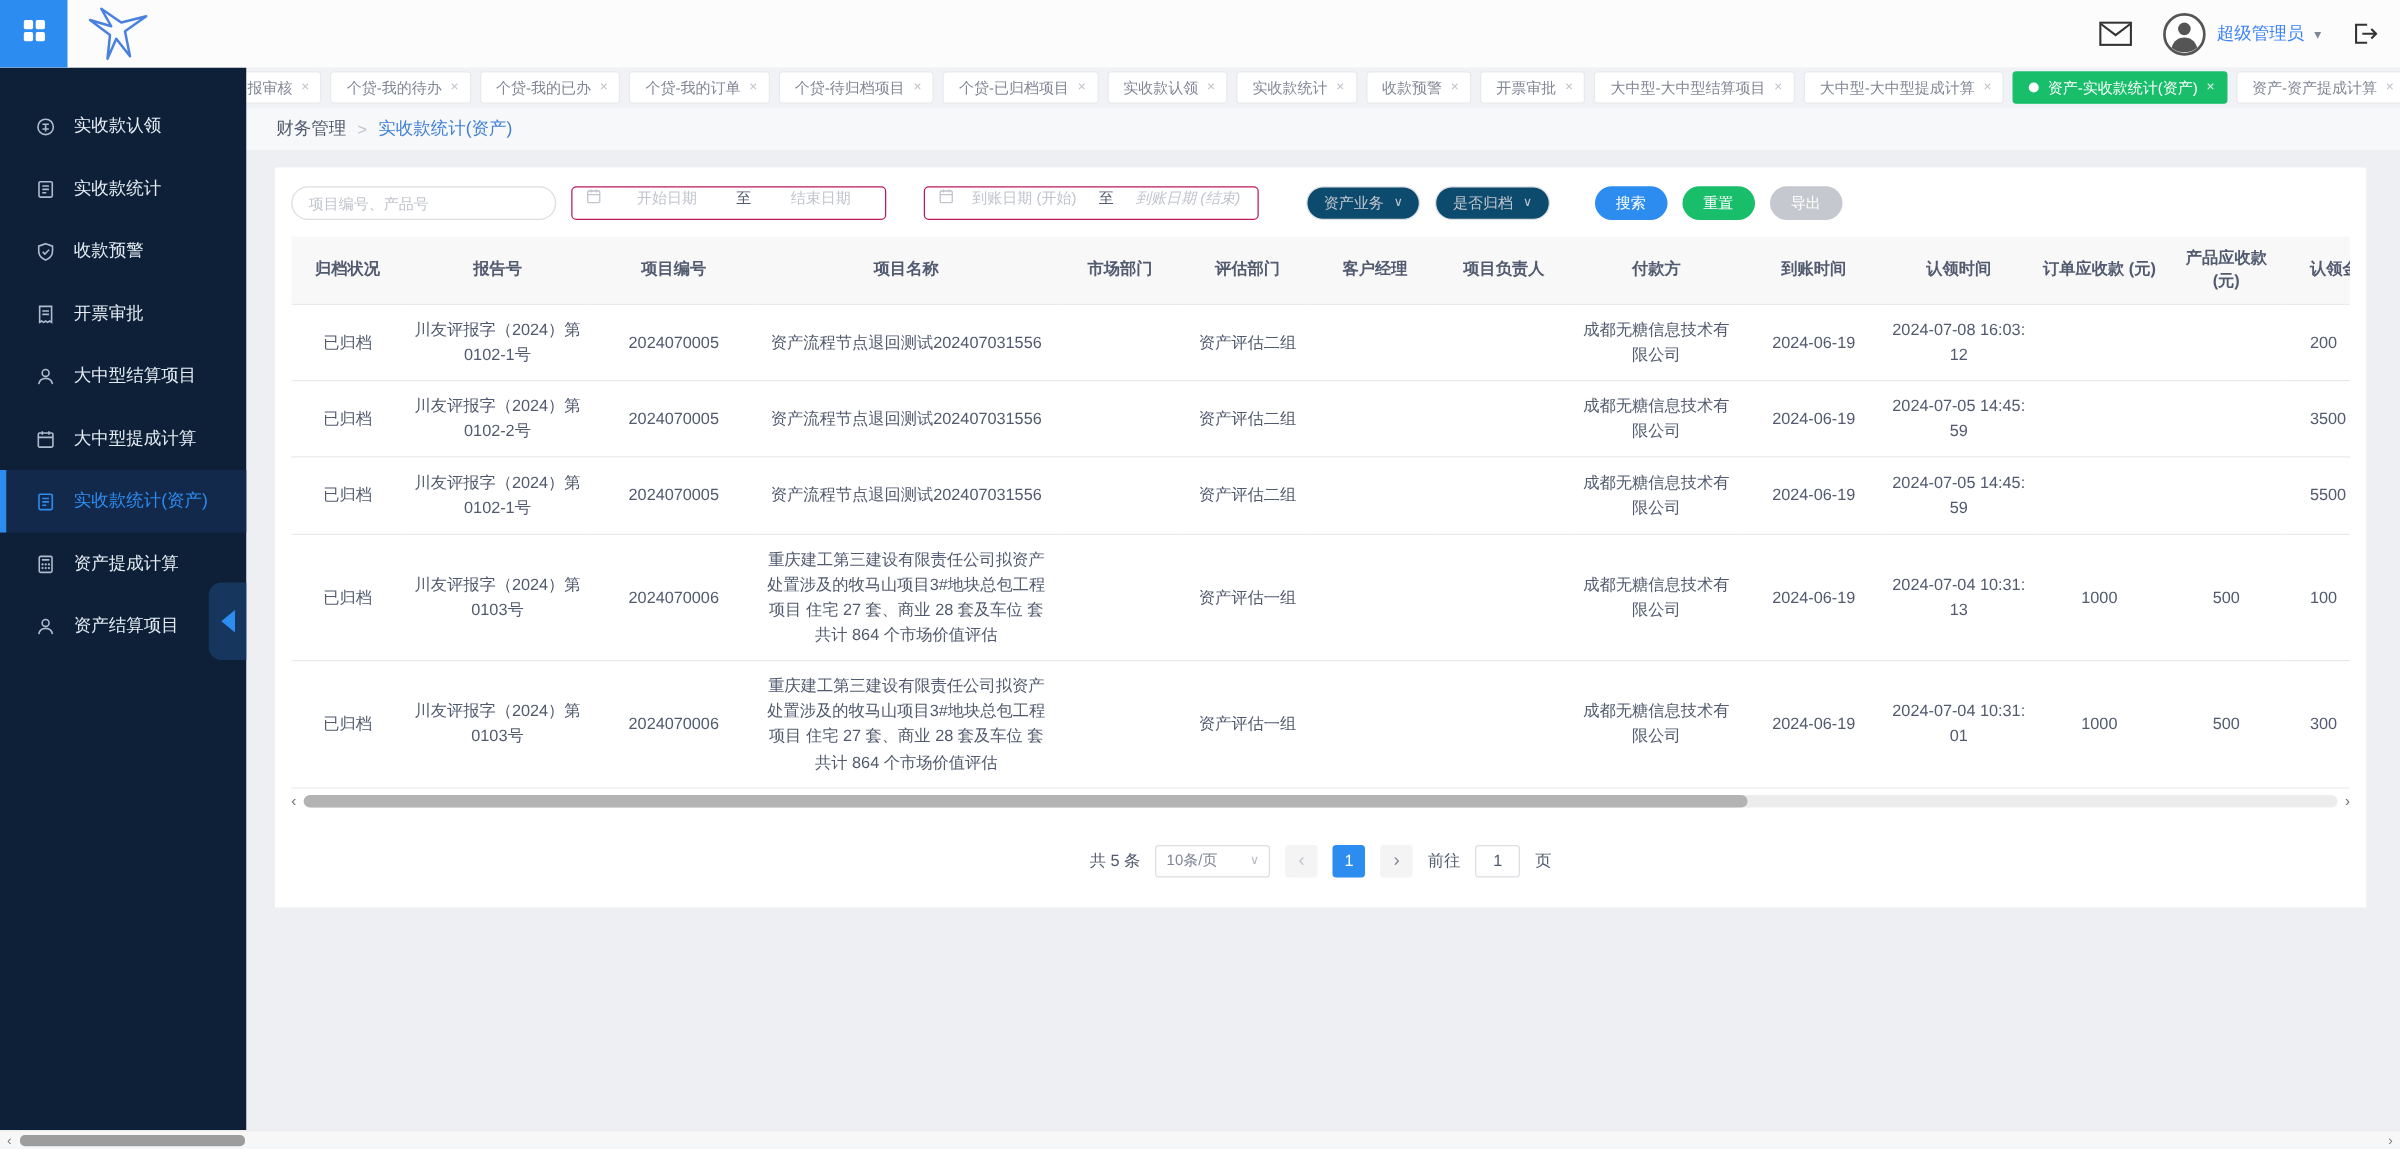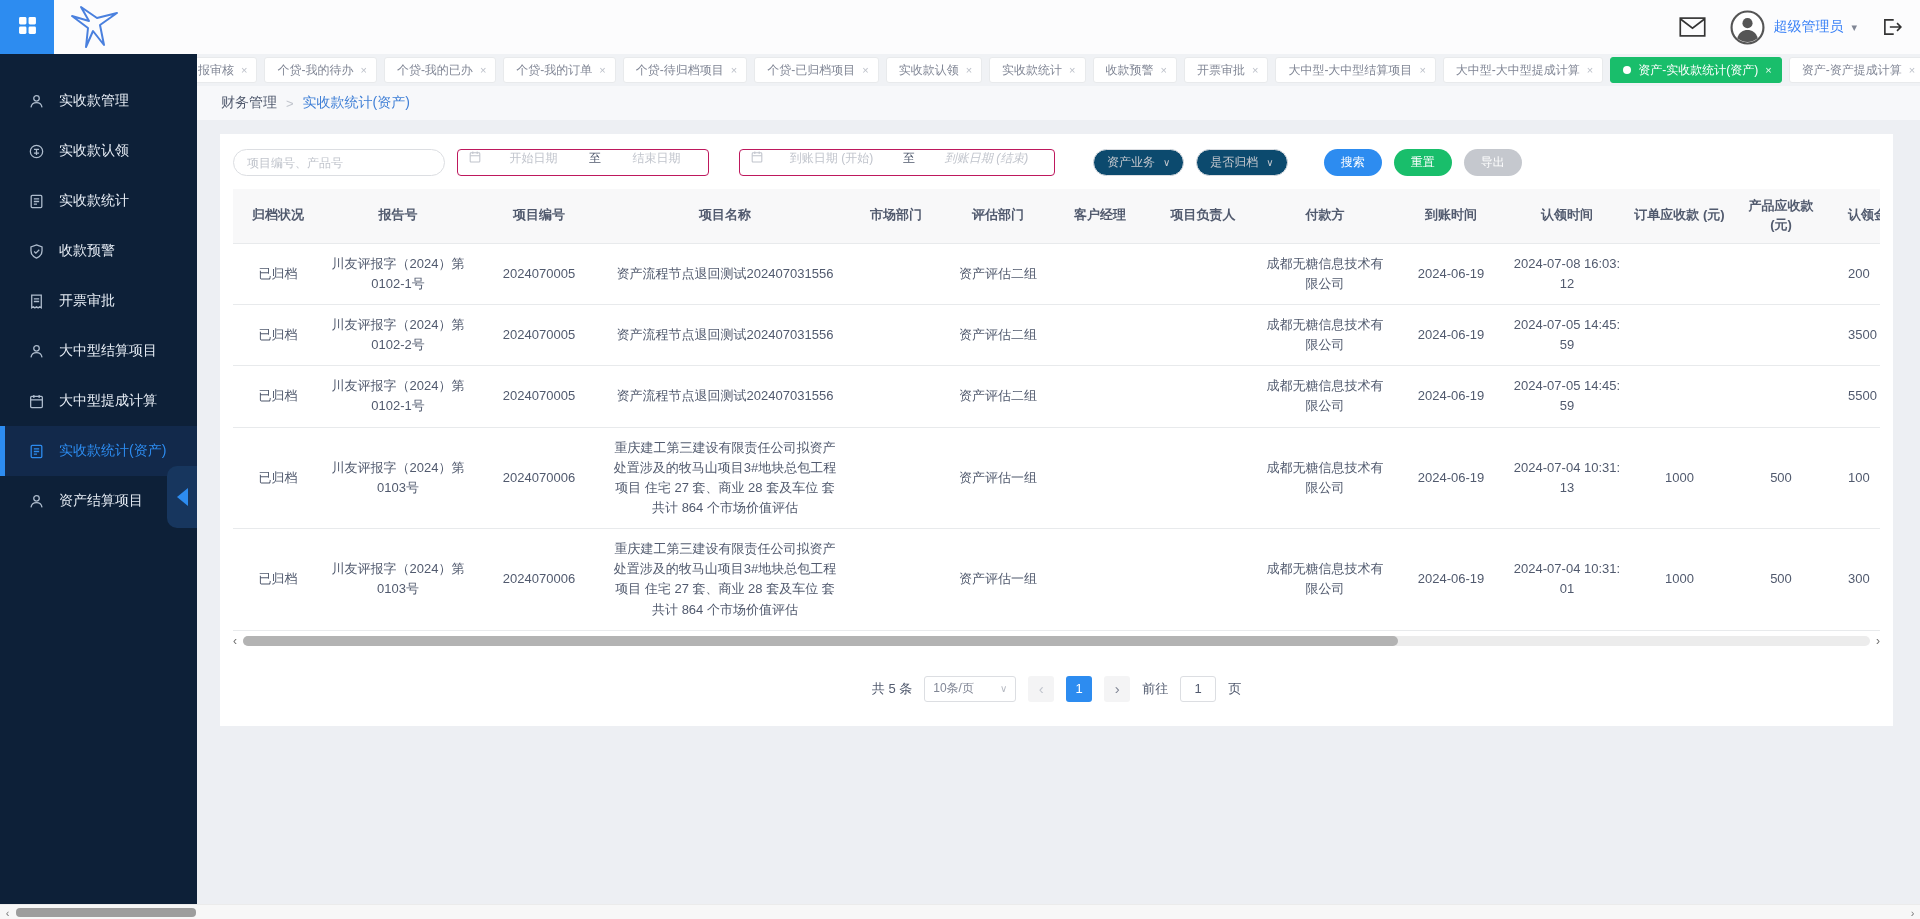--- a/index.html
+++ b/index.html
@@ -45,21 +45,21 @@
 
   
   .filter-row { display:flex; align-items:center; gap:12px; padding:15px 13px 11px 13px; }
   .kw-input { width:212px; height:27px; border:1px solid #dcdee2; border-radius:14px; padding:0 13px; font-size:12px; color:#515a6e; outline:none; background:#fff; font-family:inherit; }
   .kw-input::placeholder { color:#c0c4cc; }
   .range-box { height:27px; border:1px solid #be185d; border-radius:4px; display:flex; align-items:flex-start; font-size:12px; color:#c0c4cc; padding:0 10px; gap:4px; background:#fff; cursor:text; }
   .range-box .cal { display:inline-flex; margin-right:6px; color:#c0c4cc; }
   .range-box .ph { text-align:center; }
   .range-box .to { color:#515a6e; padding:0 10px; }
   .rb1 { width:252px; }
-  .rb2 { width:316px; margin-left:18px; }
+  .rb2 { width:268px; margin-left:18px; }
   .pill-select { height:27px; border:1px solid #dcdee2; border-radius:14px; display:flex; align-items:center; gap:8px; padding:0 13px; font-size:12px; color:#c5c8ce; background:#0c4a6e; cursor:pointer; }
   .pill-select .pcaret { font-size:10px; color:#c5c8ce; }
   .ps1 { margin-left:26px; }
   .btn { height:27px; border:none; border-radius:14px; padding:0 17px; font-size:12px; color:#fff; cursor:pointer; font-family:inherit; }
   .btn-search { background:#2d8cf0; margin-left:24px; }
   .btn-reset { background:#19be6b; }
   .btn-export { background:#c5c8ce; cursor:not-allowed; }
 
   
   .table-wrap { margin:2px 13px 0 13px; width:1647px; overflow:hidden; }
@@ -137,88 +137,89 @@
         </svg>
     </span>
   </div>
 </div>
 
 <div class="sidebar">
   <div id="side-menu">
       <div class="side-item">
         <span class="s-icon">
           <svg viewBox="0 0 16 16" width="17" height="17" fill="none" stroke="currentColor" stroke-width="1.2">
+            <circle cx="8" cy="8" r="5.8"></circle>
+            <path d="M5.6 6h4.8M5.6 9.6h4.8M8 6v5.4"></path>
+          </svg>
+        </span>
+        <span>实收款认领</span>
+      </div>
+      <div class="side-item">
+        <span class="s-icon">
+          <svg viewBox="0 0 16 16" width="17" height="17" fill="none" stroke="currentColor" stroke-width="1.2">
+            <rect x="3" y="2.2" width="10" height="11.6" rx="1"></rect>
+            <path d="M5.5 5.5h5M5.5 8h5M5.5 10.5h3"></path>
+          </svg>
+        </span>
+        <span>实收款统计</span>
+      </div>
+      <div class="side-item">
+        <span class="s-icon">
+          <svg viewBox="0 0 16 16" width="17" height="17" fill="none" stroke="currentColor" stroke-width="1.2">
+            <path d="M8 1.8l5.2 1.9v3.6c0 3.2-2.1 5.6-5.2 6.9-3.1-1.3-5.2-3.7-5.2-6.9V3.7L8 1.8z"></path>
+            <path d="M5.8 8l1.6 1.6 3.2-3.2"></path>
+          </svg>
+        </span>
+        <span>收款预警</span>
+      </div>
+      <div class="side-item">
+        <span class="s-icon">
+          <svg viewBox="0 0 16 16" width="17" height="17" fill="none" stroke="currentColor" stroke-width="1.2">
+            <path d="M3.5 2h9v12l-1.5-1-1.5 1-1.5-1-1.5 1-1.5-1-1.5 1z"></path>
+            <path d="M5.5 5.5h5M5.5 8h5"></path>
+          </svg>
+        </span>
+        <span>开票审批</span>
+      </div>
+      <div class="side-item">
+        <span class="s-icon">
+          <svg viewBox="0 0 16 16" width="17" height="17" fill="none" stroke="currentColor" stroke-width="1.2">
             <circle cx="8" cy="5" r="2.6"></circle>
             <path d="M2.8 13.5c.5-3 2.6-4.4 5.2-4.4s4.7 1.4 5.2 4.4"></path>
           </svg>
         </span>
-        <span>实收款管理</span>
-      </div>
-      <div class="side-item">
-        <span class="s-icon">
-          <svg viewBox="0 0 16 16" width="17" height="17" fill="none" stroke="currentColor" stroke-width="1.2">
-            <circle cx="8" cy="8" r="5.8"></circle>
-            <path d="M5.6 6h4.8M5.6 9.6h4.8M8 6v5.4"></path>
-          </svg>
-        </span>
-        <span>实收款认领</span>
-      </div>
-      <div class="side-item">
+        <span>大中型结算项目</span>
+      </div>
+      <div class="side-item">
+        <span class="s-icon">
+          <svg viewBox="0 0 16 16" width="17" height="17" fill="none" stroke="currentColor" stroke-width="1.2">
+            <rect x="2.5" y="3.2" width="11" height="10.6" rx="1"></rect>
+            <path d="M2.5 6.5h11M5.5 1.8v2.8M10.5 1.8v2.8"></path>
+          </svg>
+        </span>
+        <span>大中型提成计算</span>
+      </div>
+      <div class="side-item active">
         <span class="s-icon">
           <svg viewBox="0 0 16 16" width="17" height="17" fill="none" stroke="currentColor" stroke-width="1.2">
             <rect x="3" y="2.2" width="10" height="11.6" rx="1"></rect>
             <path d="M5.5 5.5h5M5.5 8h5M5.5 10.5h3"></path>
           </svg>
         </span>
-        <span>实收款统计</span>
-      </div>
-      <div class="side-item">
-        <span class="s-icon">
-          <svg viewBox="0 0 16 16" width="17" height="17" fill="none" stroke="currentColor" stroke-width="1.2">
-            <path d="M8 1.8l5.2 1.9v3.6c0 3.2-2.1 5.6-5.2 6.9-3.1-1.3-5.2-3.7-5.2-6.9V3.7L8 1.8z"></path>
-            <path d="M5.8 8l1.6 1.6 3.2-3.2"></path>
-          </svg>
-        </span>
-        <span>收款预警</span>
-      </div>
-      <div class="side-item">
-        <span class="s-icon">
-          <svg viewBox="0 0 16 16" width="17" height="17" fill="none" stroke="currentColor" stroke-width="1.2">
-            <path d="M3.5 2h9v12l-1.5-1-1.5 1-1.5-1-1.5 1-1.5-1-1.5 1z"></path>
-            <path d="M5.5 5.5h5M5.5 8h5"></path>
-          </svg>
-        </span>
-        <span>开票审批</span>
-      </div>
-      <div class="side-item">
-        <span class="s-icon">
-          <svg viewBox="0 0 16 16" width="17" height="17" fill="none" stroke="currentColor" stroke-width="1.2">
-            <circle cx="8" cy="5" r="2.6"></circle>
-            <path d="M2.8 13.5c.5-3 2.6-4.4 5.2-4.4s4.7 1.4 5.2 4.4"></path>
-          </svg>
-        </span>
-        <span>大中型结算项目</span>
-      </div>
-      <div class="side-item">
-        <span class="s-icon">
-          <svg viewBox="0 0 16 16" width="17" height="17" fill="none" stroke="currentColor" stroke-width="1.2">
-            <rect x="2.5" y="3.2" width="11" height="10.6" rx="1"></rect>
-            <path d="M2.5 6.5h11M5.5 1.8v2.8M10.5 1.8v2.8"></path>
-          </svg>
-        </span>
-        <span>大中型提成计算</span>
-      </div>
-      <div class="side-item active">
-        <span class="s-icon">
-          <svg viewBox="0 0 16 16" width="17" height="17" fill="none" stroke="currentColor" stroke-width="1.2">
-            <rect x="3" y="2.2" width="10" height="11.6" rx="1"></rect>
-            <path d="M5.5 5.5h5M5.5 8h5M5.5 10.5h3"></path>
-          </svg>
-        </span>
         <span>实收款统计(资产)</span>
+      </div>
+      <div class="side-item">
+        <span class="s-icon">
+          <svg viewBox="0 0 16 16" width="17" height="17" fill="none" stroke="currentColor" stroke-width="1.2">
+            <rect x="3.2" y="2" width="9.6" height="12" rx="1"></rect>
+            <path d="M5.2 4.6h5.6"></path>
+            <path stroke-linecap="round" stroke-width="1.6" d="M5.6 8h.1M8 8h.1M10.4 8h.1M5.6 10.8h.1M8 10.8h.1M10.4 10.8h.1"></path>
+          </svg>
+        </span>
+        <span>资产提成计算</span>
       </div>
       <div class="side-item">
         <span class="s-icon">
           <svg viewBox="0 0 16 16" width="17" height="17" fill="none" stroke="currentColor" stroke-width="1.2">
             <circle cx="8" cy="5" r="2.6"></circle>
             <path d="M2.8 13.5c.5-3 2.6-4.4 5.2-4.4s4.7 1.4 5.2 4.4"></path>
           </svg>
         </span>
         <span>资产结算项目</span>
       </div>

